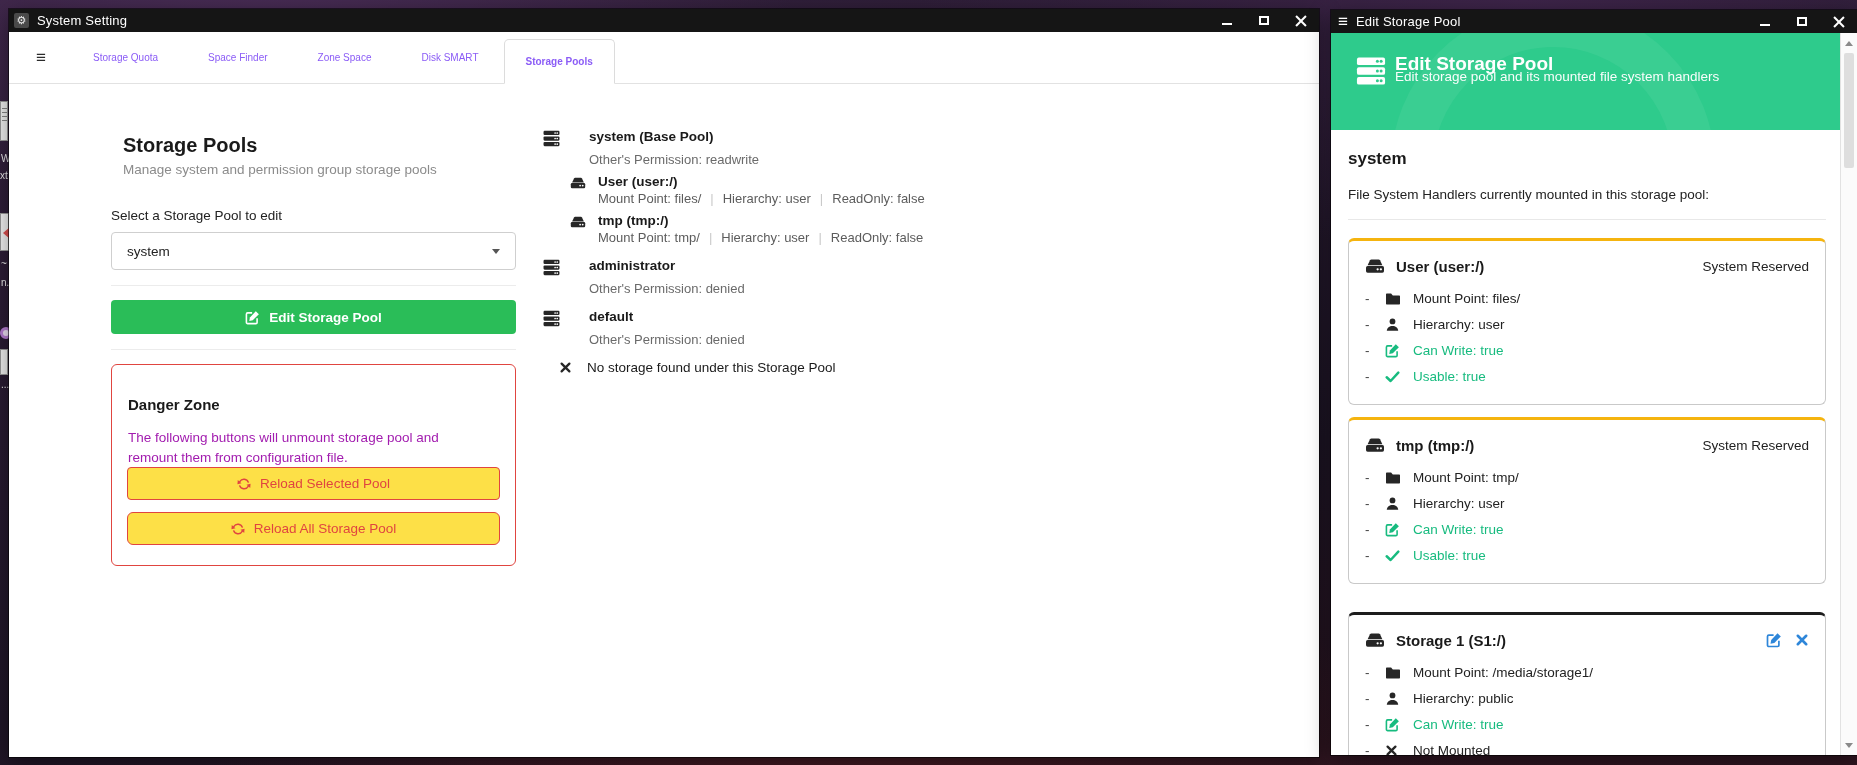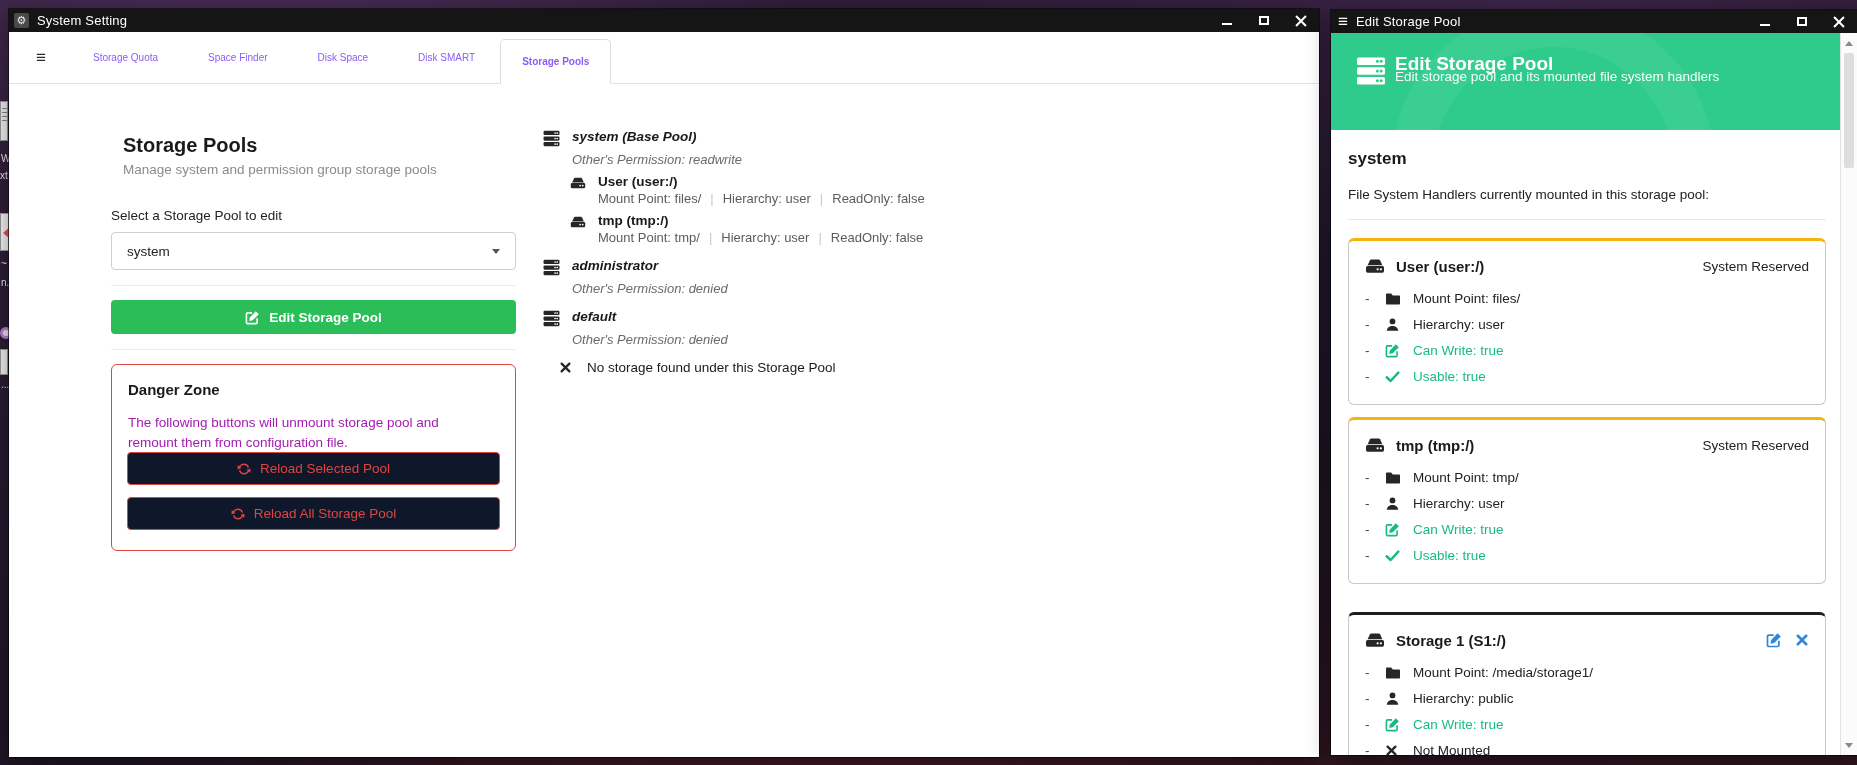--- a/index.html
+++ b/index.html
@@ -41,32 +41,32 @@
   .col-left { position:absolute; left:102px; top:0; width:405px; }
   .page-title { font-size:20px; font-weight:bold; color:#1a1a1a; margin:26px 0 0 12px; }
   .page-sub { font-size:13.5px; color:#8b8b8b; margin:5px 0 0 12px; }
   .field-label { margin-top:31px; font-size:13.5px; color:#222; }
   .select { margin-top:9px; height:38px; border:1px solid #cfcfcf; border-radius:4px; display:flex; align-items:center;
             padding:0 15px; font-size:13.5px; color:#222; cursor:pointer; background:#fff; }
   .caret { margin-left:auto; width:0; height:0; border-left:4.5px solid transparent; border-right:4.5px solid transparent; border-top:5.5px solid #555; }
   .hr-light { border:none; border-top:1px solid #ececec; margin:15px 0 14px; }
   .btn-green { height:34px; background:#2abd58; border-radius:4px; color:#fff; display:flex; align-items:center; justify-content:center;
                gap:9px; font-size:13.5px; font-weight:bold; cursor:pointer; }
-  .danger-card { margin-top:14px; border:1px solid #e04540; border-radius:6px; padding:9px 15px 20px; }
+  .danger-card { margin-top:14px; border:1px solid #e04540; border-radius:6px; padding:24px 15px 20px; }
   .danger-title { font-size:15px; font-weight:bold; color:#1a1a1a; margin:7px 0 0 1px; }
   .danger-text { font-size:13.5px; color:#a21caf; margin:15px 0 0 1px; line-height:1.45; width:352px; }
   .btn-outline-red { height:33px; border:1px solid #e04540; color:#e04540; border-radius:4px; display:flex; align-items:center;
-                     justify-content:center; gap:9px; font-size:13.5px; cursor:pointer; background:#0f172a; }
+                     justify-content:center; gap:9px; font-size:13.5px; cursor:pointer; background:#fde047; }
   .btn-outline-red:first-of-type { margin-top:17px; }
-  .btn-outline-red + .btn-outline-red { margin-top:12px; }
+  .btn-outline-red + .btn-outline-red { margin-top:12px;border-radius:6px; }
 
   .col-right { position:absolute; left:534px; top:0; width:620px; }
   .structure-label { margin-top:96px; font-size:13.5px; color:#222; }
   .tree { margin-top:21px; }
-  .tree-pool { display:flex; gap:12px; margin:13px 0 6px;font-style:italic; }
+  .tree-pool { display:flex; gap:29px; margin:13px 0 6px; }
   .tree-pool .pi { color:#262626; margin-top:1px; }
   .tp-name { font-size:13.5px; font-weight:bold; color:#1a1a1a; }
   .tp-perm { font-size:13px; color:#6a6a6a; margin-top:8px; }
   .tree-mount { display:flex; gap:12px; margin:7px 0 7px 27px; }
   .tree-mount .pi { color:#262626; margin-top:1px; }
   .tm-name { font-size:13.5px; font-weight:bold; color:#1a1a1a; }
   .tm-detail { font-size:13px; color:#5c5c5c; margin-top:2px; white-space:nowrap; }
   .dp + .dp::before { content:"|"; color:#c9c9c9; margin:0 9px; }
   .tree-empty { display:flex; align-items:center; gap:15px; margin:13px 0 0 16px; font-size:13.5px; color:#1a1a1a; }
   .tree-empty .pi { color:#262626; }
@@ -144,21 +144,21 @@
       <span class="tb-btn">
           <span class="glyph-x"></span>
         </span>
     </span>
   </div>
   <div class="sys-body">
     <div class="tabbar">
       <span class="menu-btn menu-glyph">≡</span>
       <span class="tab">Storage Quota</span>
       <span class="tab">Space Finder</span>
-      <span class="tab">Disk Space</span>
+      <span class="tab">Zone Space</span>
       <span class="tab">Disk SMART</span>
       <span class="tab active">Storage Pools</span>
     </div>
     <div class="sys-content">
 
       <div class="col-left">
         <div class="page-title">Storage Pools</div>
         <div class="page-sub">Manage system and permission group storage pools</div>
         <div class="field-label">Select a Storage Pool to edit</div>
         <div class="select">

